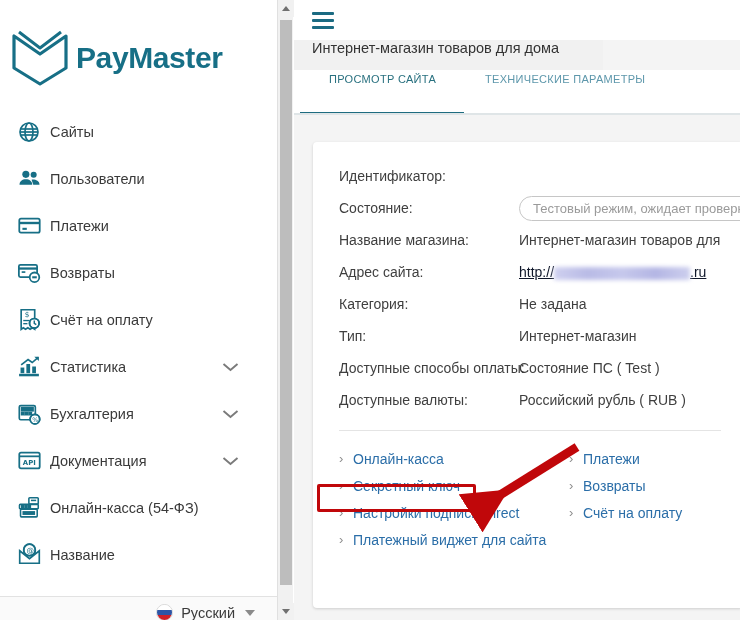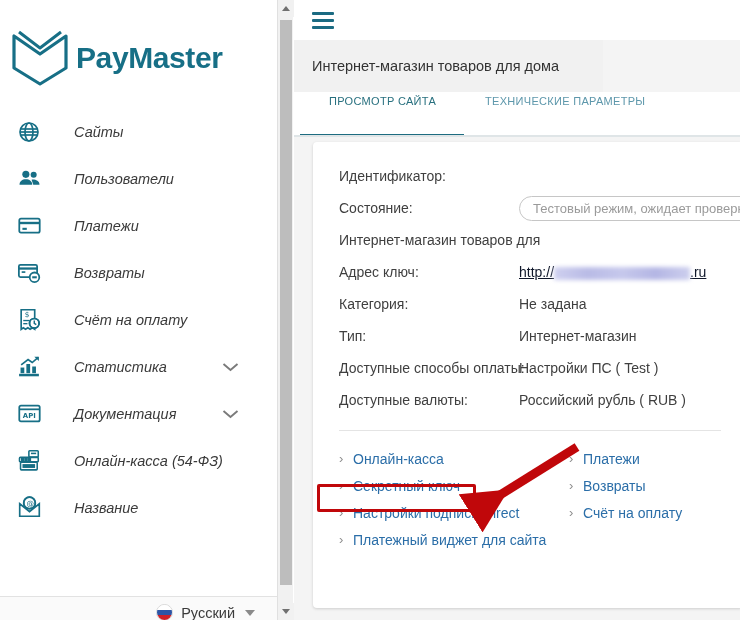--- a/index.html
+++ b/index.html
@@ -33,24 +33,23 @@
     display: flex; align-items: center;
     height: 47px; padding-left: 14px;
     cursor: pointer; position: relative;
   }
   .nav-icon {
     width: 30px; height: 30px; flex: none;
     display: flex; align-items: center; justify-content: center;
     color: #176f86;
   }
   .nav-label {
-    margin-left: 30px;
+    margin-left: 6px;
     font-size: 14.5px; color: #3a3a3a;
     white-space: nowrap;
-    font-style: italic;
   }
   .nav-chev {
     position: absolute; right: 38px; top: 50%;
     transform: translateY(-50%);
     color: #7a7a7a;
   }
 
   .lang-bar {
     position: absolute; left: 0; bottom: 0;
     width: 277px; height: 32px;
@@ -121,22 +120,22 @@
     padding-left: 18px;
   }
   .burger { width: 22px; cursor: pointer; }
   .burger i {
     display: block; height: 3px; background: #1b6b82;
     margin-bottom: 4px; border-radius: 1px;
   }
   .burger i:last-child { margin-bottom: 0; }
 
   .crumb-bar {
-    height: 52px; background: #f1f1f1;
-    display: flex; align-items: center;
+    height: 30px; background: #f1f1f1;
+    display: flex; 
     padding-left: 18px;
     width: 309px;
   }
   .crumb-text { font-size: 14.5px; color: #333; white-space: nowrap; }
 
   .tabs {
     height: 45px; background: #ffffff;
     display: flex; align-items: flex-end;
     border-bottom: 2px solid #dfe5e7;
     position: relative;
@@ -327,20 +326,40 @@
           </svg>
         </span>
         <span class="nav-label">Статистика</span>
         <span class="nav-chev">
           <svg width="17" height="10" viewBox="0 0 17 10" fill="none" stroke="#7a7a7a" stroke-width="1.9">
             <path d="M1.5 2 L8.5 8 L15.5 2"></path>
           </svg>
         </span>
       </div>
 
+      <div class="nav-item">
+        <span class="nav-icon">
+          <svg width="25" height="25" viewBox="0 0 24 24" fill="none" stroke="#176f86" stroke-width="1.6">
+            <rect x="2.2" y="4.4" width="15.4" height="13.6" rx="1.4"></rect>
+            <rect x="4.4" y="6.4" width="11" height="3" fill="#176f86"></rect>
+            <rect x="4.4" y="11.2" width="2.2" height="1.9" fill="#176f86"></rect>
+            <rect x="8" y="11.2" width="2.2" height="1.9" fill="#176f86"></rect>
+            <rect x="11.6" y="11.2" width="2.2" height="1.9" fill="#176f86"></rect>
+            <circle cx="17.2" cy="17.4" r="4.6" fill="#ffffff"></circle>
+            <circle cx="17.2" cy="17.4" r="4.6"></circle>
+            <text x="14.6" y="20" font-size="6" fill="#176f86" stroke="none" font-family="DejaVu Sans">%</text>
+          </svg>
+        </span>
+        <span class="nav-label">Бухгалтерия</span>
+        <span class="nav-chev">
+          <svg width="17" height="10" viewBox="0 0 17 10" fill="none" stroke="#7a7a7a" stroke-width="1.9">
+            <path d="M1.5 2 L8.5 8 L15.5 2"></path>
+          </svg>
+        </span>
+      </div>
 
       <div class="nav-item">
         <span class="nav-icon">
           <svg width="25" height="25" viewBox="0 0 24 24" fill="none" stroke="#176f86" stroke-width="1.7">
             <rect x="2.2" y="4.4" width="19.6" height="15.2" rx="1.6"></rect>
             <line x1="2.2" y1="8" x2="21.8" y2="8"></line>
             <text x="5.6" y="16.4" font-size="6.6" fill="#176f86" stroke="none" font-weight="bold" font-family="DejaVu Sans">API</text>
           </svg>
         </span>
         <span class="nav-label">Документация</span>
@@ -430,43 +449,44 @@
         <div class="frow">
           <span class="flabel">Идентификатор:</span>
         </div>
 
         <div class="frow">
           <span class="flabel">Состояние:</span>
           <span class="badge">Тестовый режим, ожидает проверки</span>
         </div>
 
         <div class="frow">
+          <span class="flabel">Название магазина:</span>
           <span class="fval">Интернет-магазин товаров для</span>
         </div>
 
         <div class="frow">
-          <span class="flabel">Адрес ключ:</span>
+          <span class="flabel">Адрес сайта:</span>
           <span class="fval link">
             <span>http://</span><span class="redact url" style="width:136px"></span><span>.ru</span>
           </span>
         </div>
 
         <div class="frow">
           <span class="flabel">Категория:</span>
           <span class="fval">Не задана</span>
         </div>
 
         <div class="frow">
           <span class="flabel">Тип:</span>
           <span class="fval">Интернет-магазин</span>
         </div>
 
         <div class="frow">
           <span class="flabel">Доступные способы оплаты:</span>
-          <span class="fval">Настройки ПС ( Test )</span>
+          <span class="fval">Состояние ПС ( Test )</span>
         </div>
 
         <div class="frow">
           <span class="flabel">Доступные валюты:</span>
           <span class="fval">Российский рубль ( RUB )</span>
         </div>
 
       </div>
 
       <div class="divider"></div>

